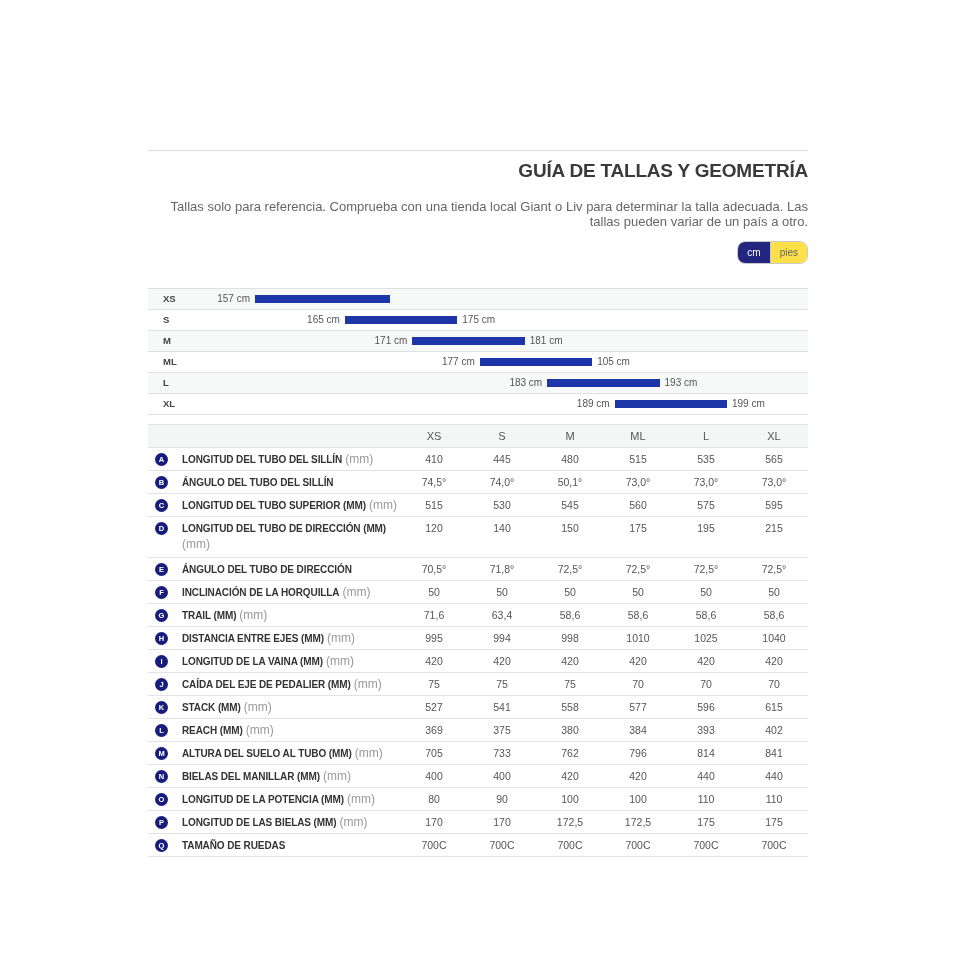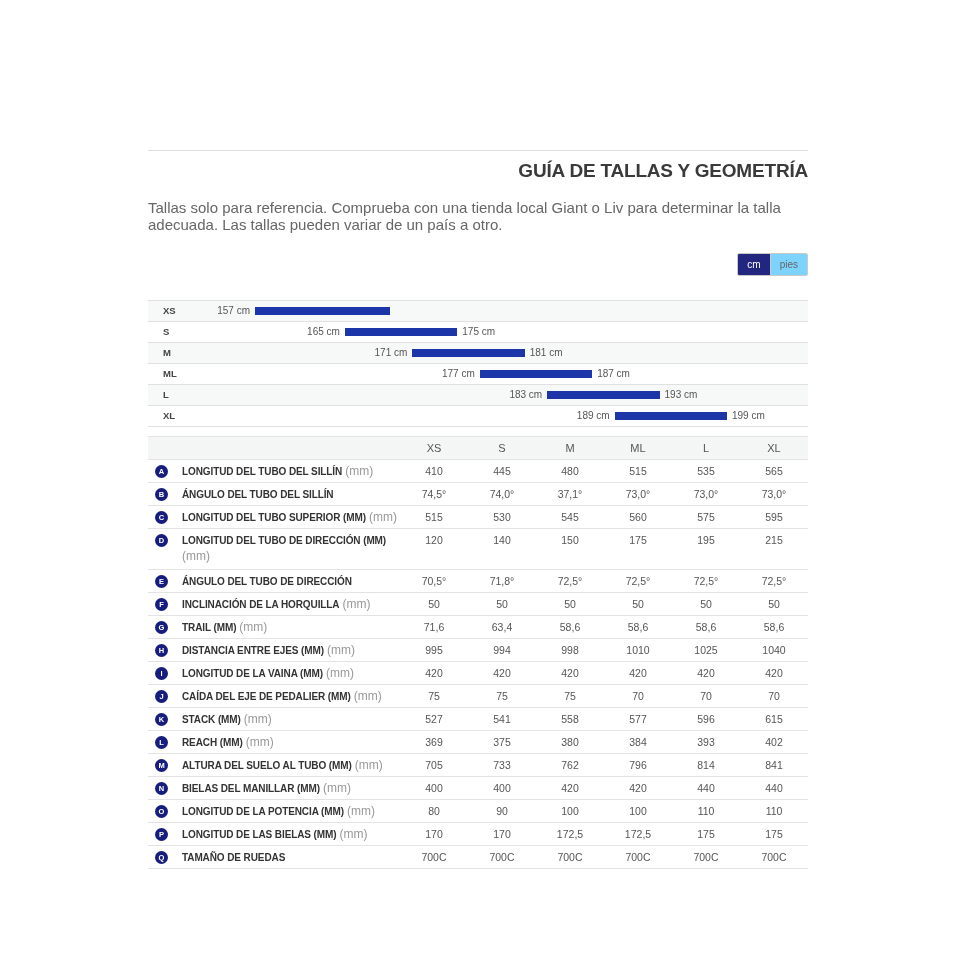--- a/index.html
+++ b/index.html
@@ -3,24 +3,24 @@
 <meta charset="utf-8">
 <style>
   html,body{margin:0;padding:0;}
   body{
     width:956px;height:956px;background:#ffffff;position:relative;overflow:hidden;
     font-family:"Liberation Sans", sans-serif;
     -webkit-font-smoothing:antialiased;
   }
   .content{position:absolute;left:148px;top:150px;width:660px;border-top:1px solid #ddd;}
   .page-title{margin:9px 0 0;text-align:right;font-size:19px;font-weight:bold;color:#3a3a3a;letter-spacing:-0.2px;}
-  .page-subtitle{margin:17px 0 0;text-align:left;font-size:15px;color:#666;}
+  .page-subtitle{margin:17px 0 0;text-align:right;font-size:13px;color:#666;}
   .toggle-wrap{display:flex;justify-content:flex-end;margin-top:12px;}
-  .toggle{display:flex;border:1px solid #c9c9c9;border-radius:2px;overflow:hidden;margin-top:8px;}
-  .tbtn{height:21px;padding:0 9px;font-size:10px;display:flex;align-items:center;background:#7dd3fc;color:#666;border:none;cursor:pointer;font-family:inherit;}
+  .toggle{display:flex;border:1px solid #c9c9c9;border-radius:8px;overflow:hidden;}
+  .tbtn{height:21px;padding:0 9px;font-size:10px;display:flex;align-items:center;background:#fde047;color:#666;border:none;cursor:pointer;font-family:inherit;}
   .tbtn + .tbtn{border-left:1px solid #c9c9c9;}
   .tbtn.active{background:#23267e;color:#fff;}
   
   .size-chart{margin-top:24px;border-top:1px solid #e0e0e0;}
   .s-row{position:relative;height:20px;border-bottom:1px solid #e0e0e0;background:#fff;}
   .s-row:nth-child(odd){background:#f7f8f8;}
   .s-size{position:absolute;left:15px;top:0;line-height:20px;font-size:9.5px;font-weight:bold;color:#444;}
   .s-bar{position:absolute;top:6px;height:8px;background:#1c35a8;}
   .s-min,.s-max{position:absolute;top:0;line-height:20px;font-size:10px;color:#555;white-space:nowrap;}
   
@@ -67,21 +67,21 @@
       <div class="s-row">
         <span class="s-size">M</span>
         <div class="s-bar" style="left: 264.333px; width: 112.381px;"></div>
         <span class="s-min" style="right: 400.667px;">171 cm</span>
         <span class="s-max" style="left: 381.714px;">181 cm</span>
       </div>
       <div class="s-row">
         <span class="s-size">ML</span>
         <div class="s-bar" style="left: 331.762px; width: 112.381px;"></div>
         <span class="s-min" style="right: 333.238px;">177 cm</span>
-        <span class="s-max" style="left: 449.143px;">187 cm</span>
+        <span class="s-max" style="left: 449.143px;">105 cm</span>
       </div>
       <div class="s-row">
         <span class="s-size">L</span>
         <div class="s-bar" style="left: 399.19px; width: 112.381px;"></div>
         <span class="s-min" style="right: 265.81px;">183 cm</span>
         <span class="s-max" style="left: 516.571px;">193 cm</span>
       </div>
       <div class="s-row">
         <span class="s-size">XL</span>
         <div class="s-bar" style="left: 466.619px; width: 112.381px;"></div>
@@ -109,21 +109,21 @@
         <div class="g-val">480</div>
         <div class="g-val">515</div>
         <div class="g-val">535</div>
         <div class="g-val">565</div>
       </div>
       <div class="g-row">
         <span class="g-badge">B</span>
         <div class="g-label"><span>ÁNGULO DEL TUBO DEL SILLÍN</span></div>
         <div class="g-val">74,5°</div>
         <div class="g-val">74,0°</div>
-        <div class="g-val">37,1°</div>
+        <div class="g-val">50,1°</div>
         <div class="g-val">73,0°</div>
         <div class="g-val">73,0°</div>
         <div class="g-val">73,0°</div>
       </div>
       <div class="g-row">
         <span class="g-badge">C</span>
         <div class="g-label"><span>LONGITUD DEL TUBO SUPERIOR (MM)</span><span class="g-suffix">(mm)</span></div>
         <div class="g-val">515</div>
         <div class="g-val">530</div>
         <div class="g-val">545</div>

